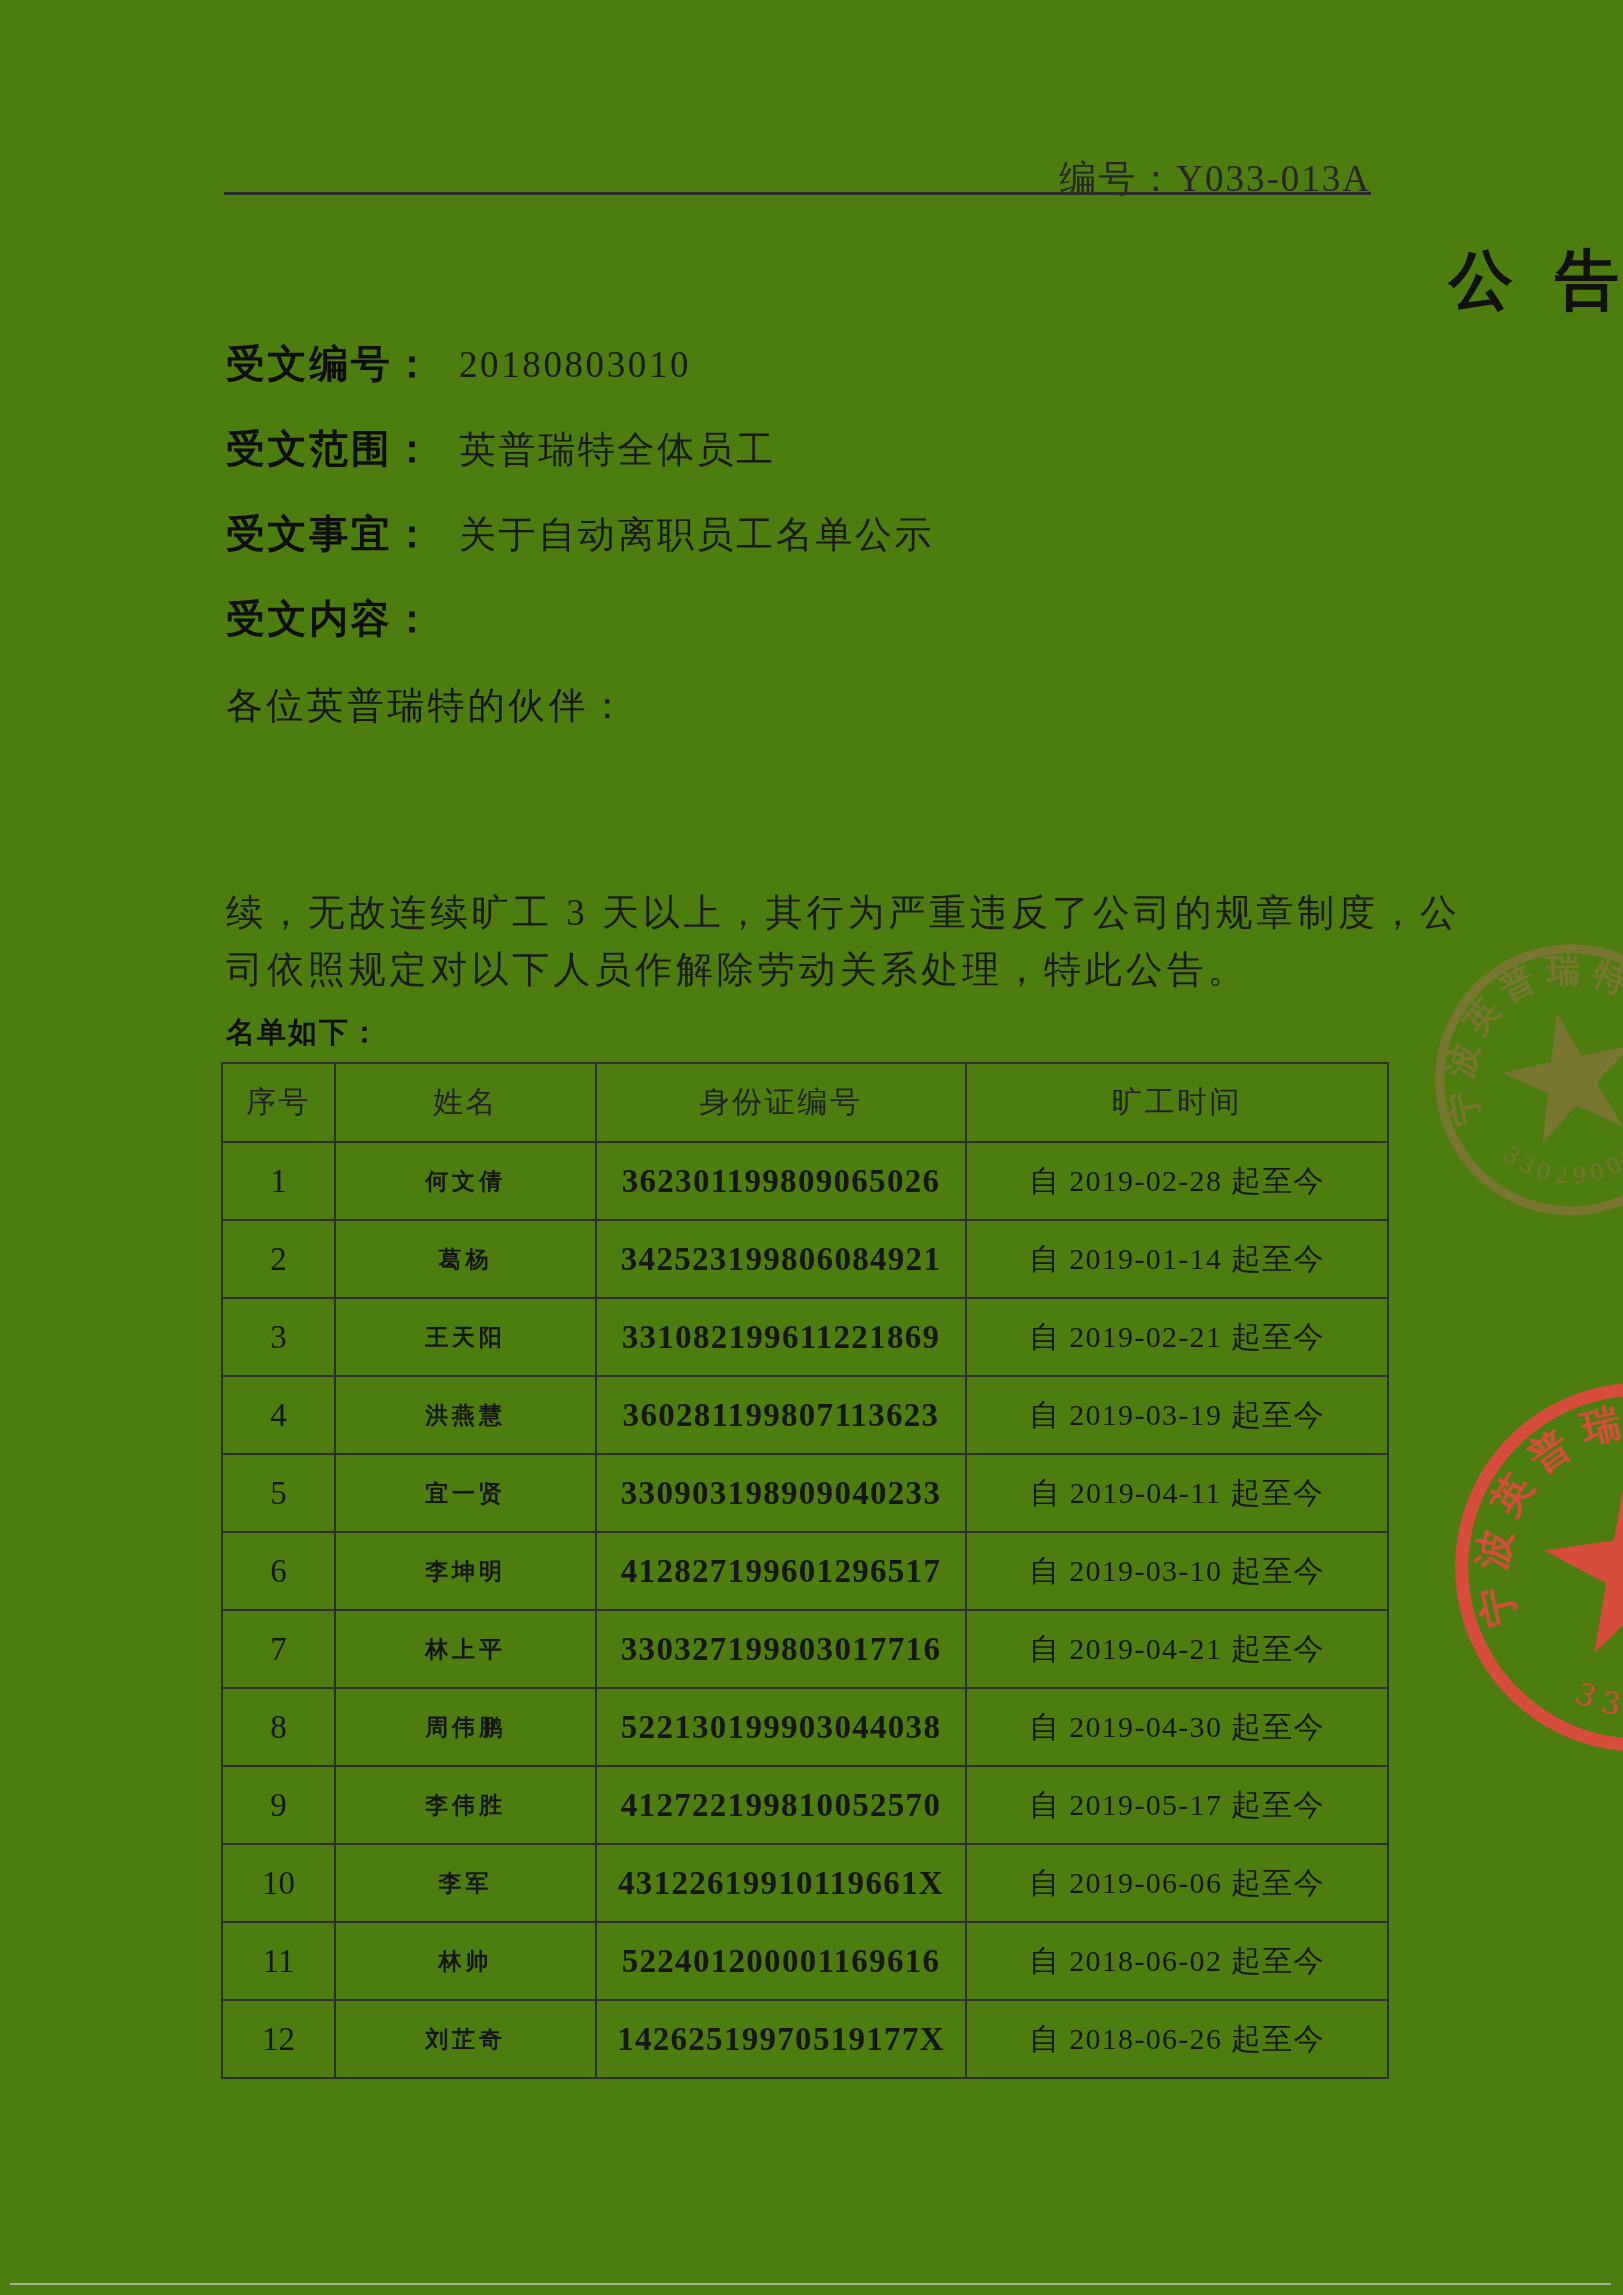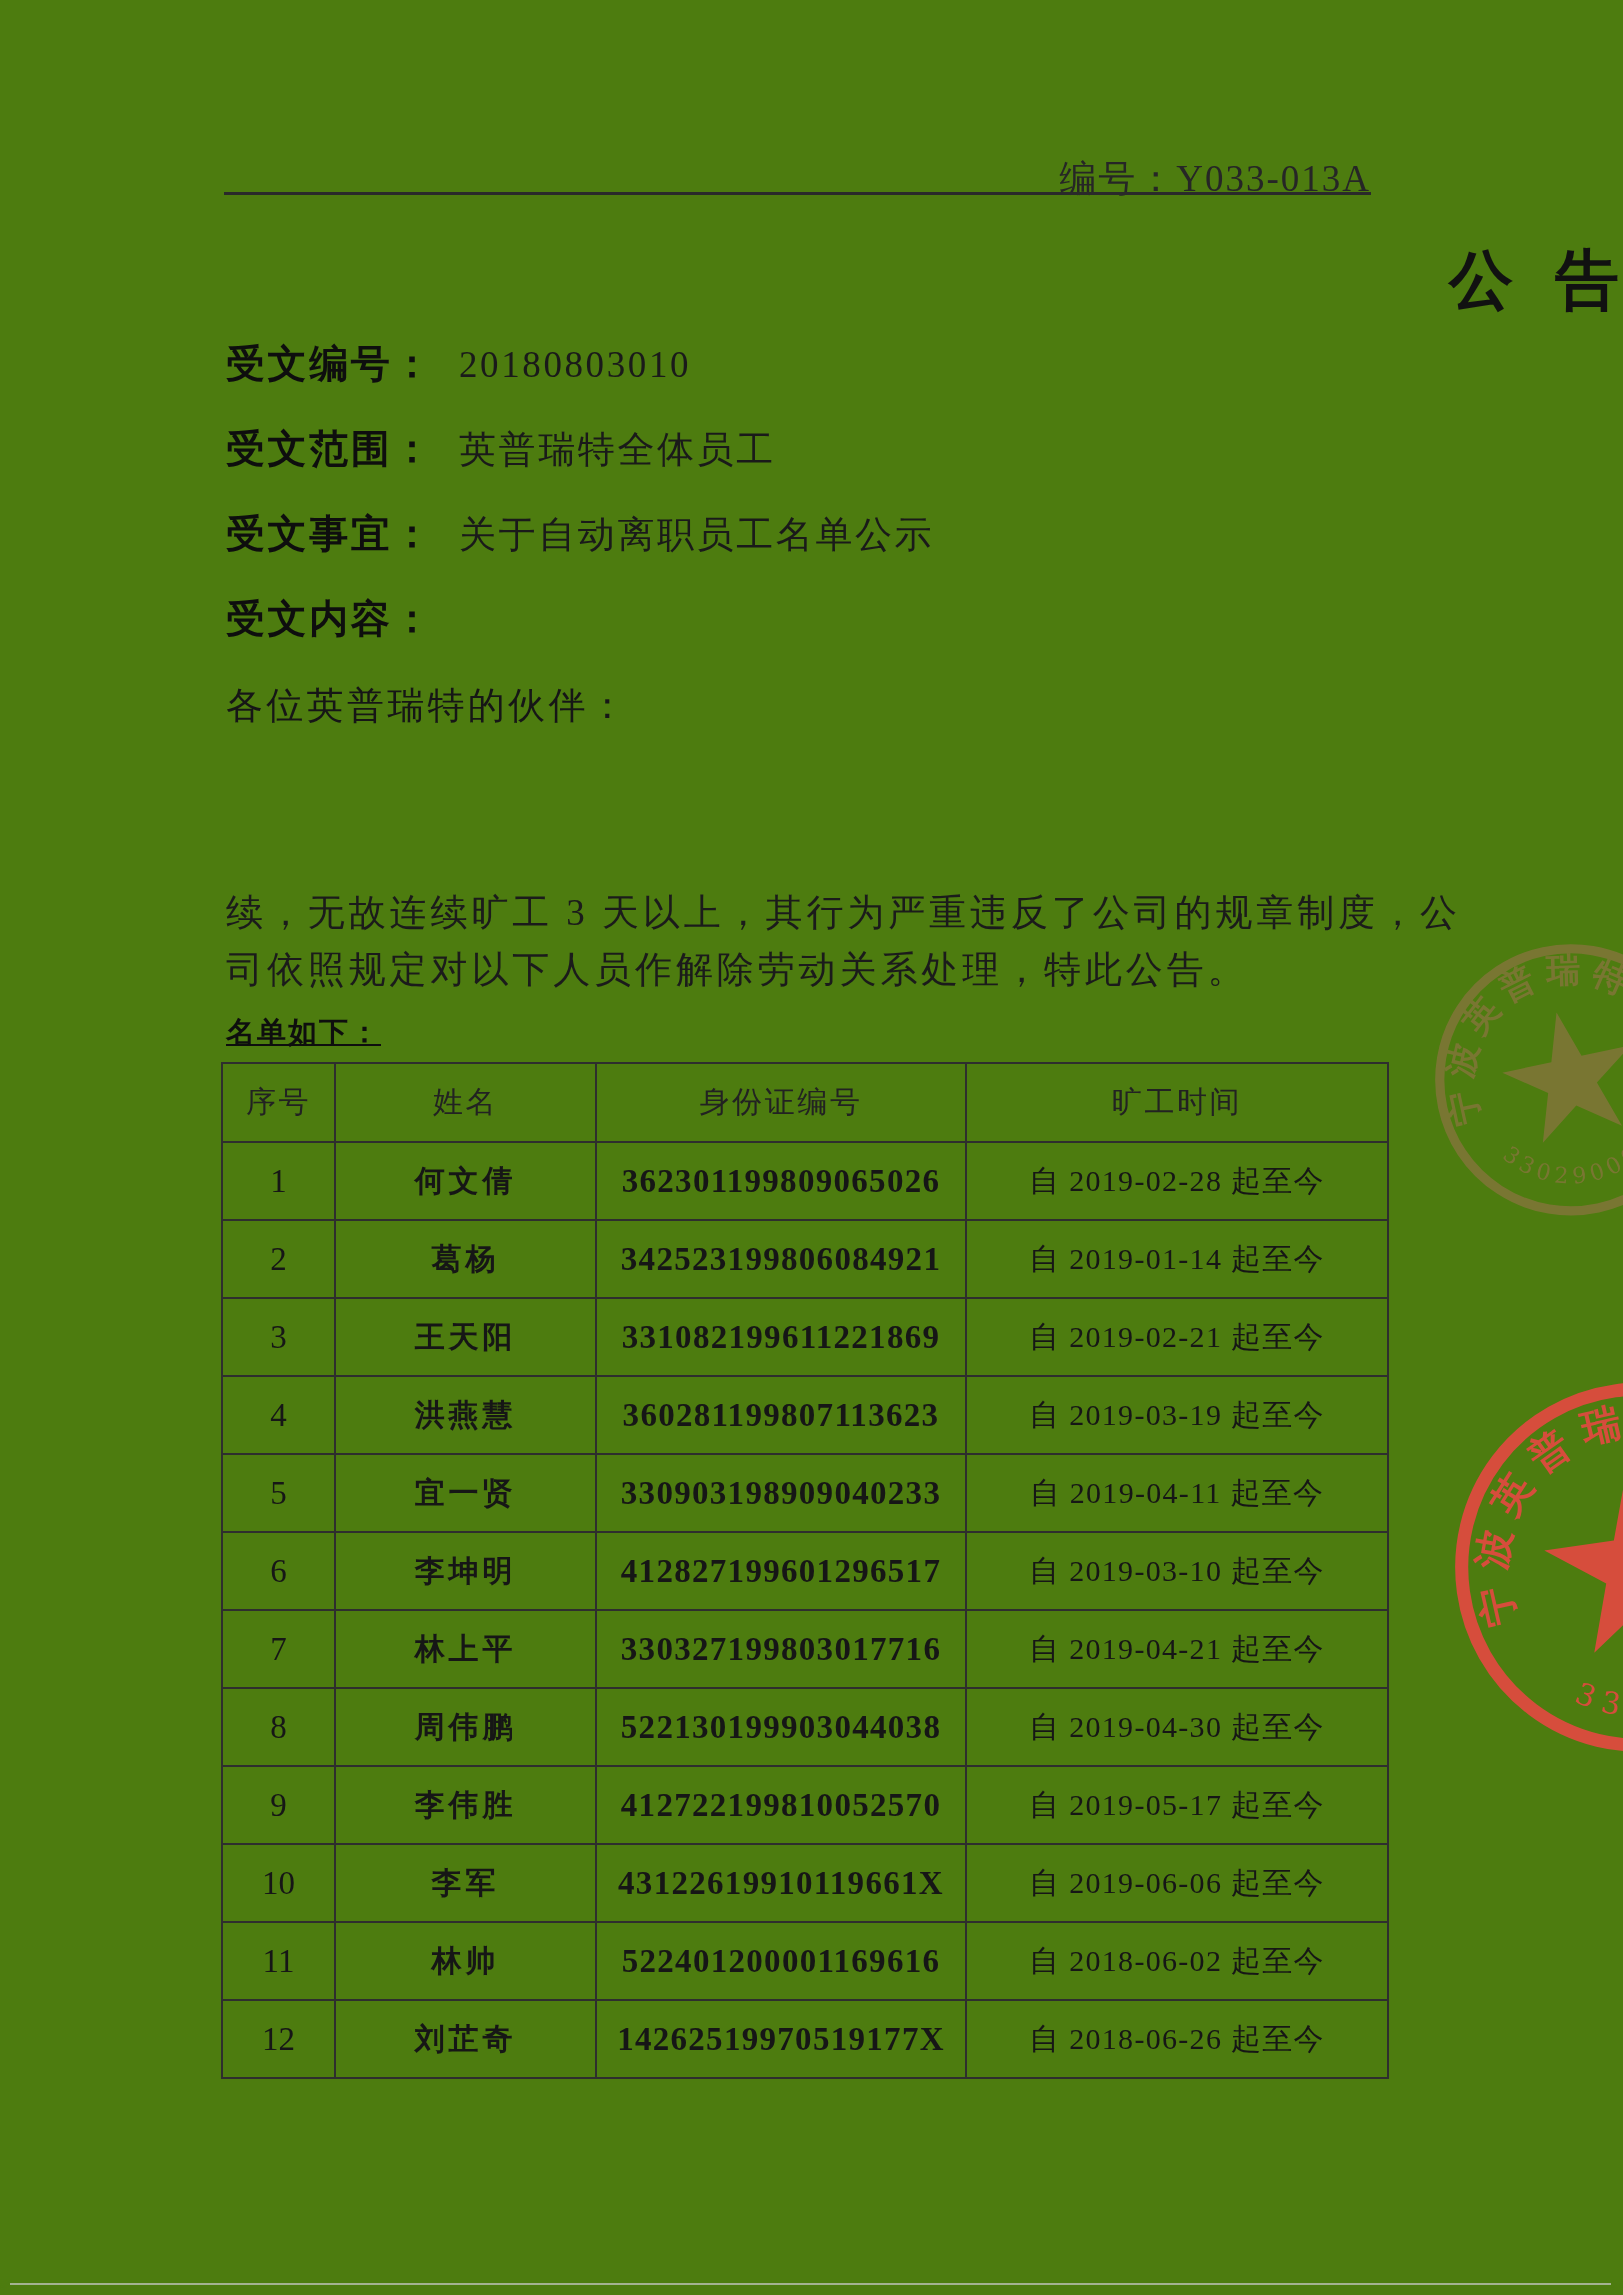--- a/index.html
+++ b/index.html
@@ -34,37 +34,37 @@
     position:absolute;left:226px;top:681px;
     font-size:37px;letter-spacing:3.3px;
   }
   .body-line{
     position:absolute;left:226px;width:1178px;
     font-size:37px;letter-spacing:3.9px;white-space:nowrap;color:#1b1b1b;
   }
   .body-line.indent{ text-indent:77px; }
   .list-intro{
     position:absolute;left:226px;top:1013px;
-    font-size:29px;font-weight:700;letter-spacing:2px;color:#0e0e0e;text-decoration:underline;
+    font-size:29px;font-weight:700;letter-spacing:2px;color:#0e0e0e;
   }
   table.roster{
     position:absolute;left:221px;top:1062px;
     width:1166px;border-collapse:collapse;table-layout:fixed;
     color:#161616;
   }
   table.roster td{
     border:2.6px solid #2e2e2e;
     text-align:center;vertical-align:middle;
     overflow:hidden;
   }
   tr.hdr{height:79px;}
   tr.data{height:78px;}
   .th-cell{font-size:30px;letter-spacing:2.6px;color:#222;margin-top:20px;}
   .cell-no{font-size:33px;}
-  .cell-name{font-size:30px;font-weight:700;letter-spacing:3.9px;}
+  .cell-name{font-size:23px;font-weight:700;letter-spacing:3.9px;}
   .cell-id{font-size:33px;font-weight:700;letter-spacing:1.3px;margin-top:24px;}
   .cell-period{font-size:30px;font-weight:500;letter-spacing:1.3px;}
   .stamp{position:absolute;pointer-events:none;}
   .stamp-upper{left:1407px;top:916px;opacity:0.30;}
   .stamp-lower{left:1427px;top:1361px;opacity:0.88;}
   .page-bottom-edge{
     position:absolute;left:9.8px;top:2283px;width:1601px;height:2px;
     background:#c9c9c9;opacity:0.7;
   }
 </style>

